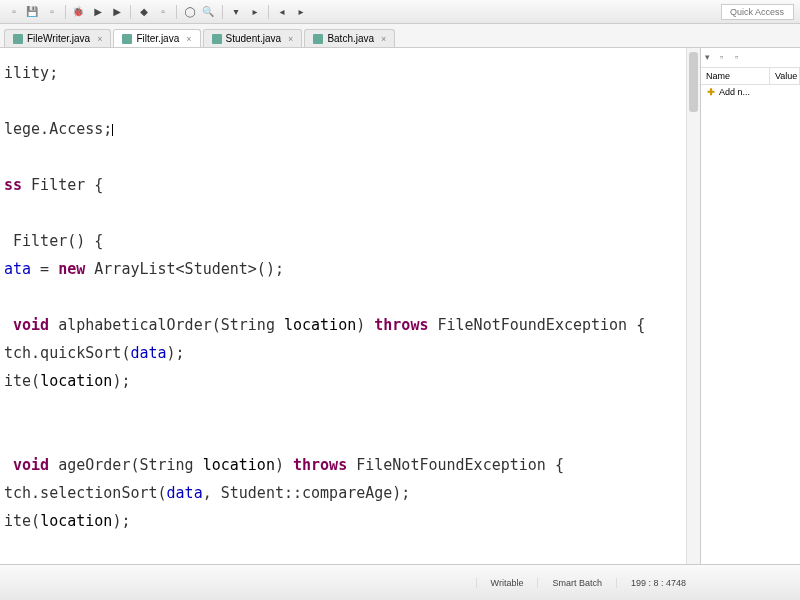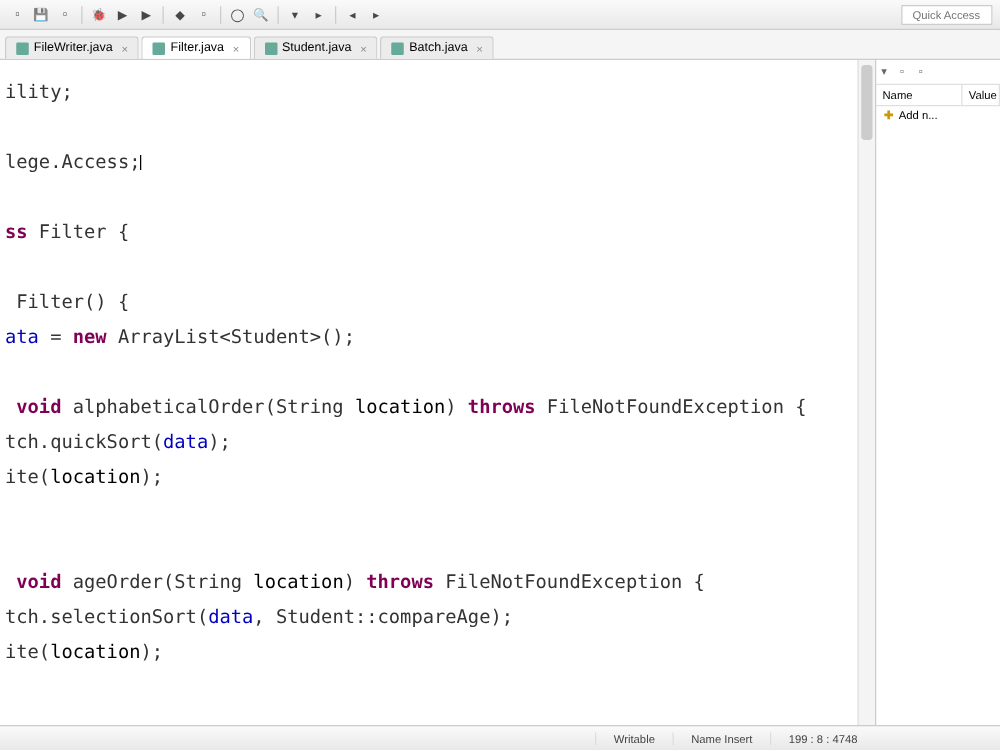--- a/index.html
+++ b/index.html
@@ -28,21 +28,21 @@
 .side-panel { width: 100px; background: #fff; border-left: 1px solid #ccc; display: flex; flex-direction: column; }
 .side-tools { height: 20px; border-bottom: 1px solid #e0e0e0; display: flex; align-items: center; padding: 0 4px; gap: 3px; }
 .side-tool { width: 12px; height: 12px; opacity: 0.6; font-size: 9px; }
 .side-header { display: flex; font-size: 9px; border-bottom: 1px solid #e0e0e0; }
 .side-header div { padding: 3px 5px; border-right: 1px solid #e0e0e0; }
 .side-header .col-name { flex: 1; }
 .side-header .col-val { width: 30px; }
 .side-row { display: flex; font-size: 9px; padding: 2px 5px; align-items: center; gap: 3px; }
 .add-icon { width: 10px; height: 10px; display: inline-flex; align-items: center; justify-content: center; color: #c90; font-weight: bold; }
 
-.statusbar { position: absolute; bottom: 0; left: 0; right: 0; height: 20px; background: linear-gradient(#fafafa,#e8e8e8); border-top: 1px solid #ccc; display: flex; align-items: center; font-size: 9px; color: #444; margin-top: 19px; }
+.statusbar { position: absolute; bottom: 0; left: 0; right: 0; height: 36px; background: linear-gradient(#fafafa,#e8e8e8); border-top: 1px solid #ccc; display: flex; align-items: center; font-size: 9px; color: #444; margin-top: 19px; }
 .status-item { padding: 0 14px; border-left: 1px solid #ddd; }
 .status-spacer { flex: 1; }
 
 .scrollbar-v { position: absolute; right: 0; top: 0; bottom: 0; width: 14px; background: #f4f4f4; border-left: 1px solid #e0e0e0; }
 .scrollbar-thumb { position: absolute; left: 2px; right: 2px; top: 4px; height: 60px; background: #ccc; border-radius: 3px; }
 
 .cursor-caret { display: inline-block; width: 1px; height: 12px; background: #000; vertical-align: middle; }
 </style>
 </head>
 <body>
@@ -165,16 +165,16 @@
     <div class="side-row">
       <span class="add-icon">✚</span>
       <span>Add n...</span>
     </div>
   </div>
 </div>
 
 <div class="statusbar">
   <div class="status-spacer"></div>
   <div class="status-item">Writable</div>
-  <div class="status-item">Name Insert</div>
+  <div class="status-item">Smart Batch</div>
   <div class="status-item">199 : 8 : 4748</div>
   <div style="width:100px"></div>
 </div>
 
 </body></html>

